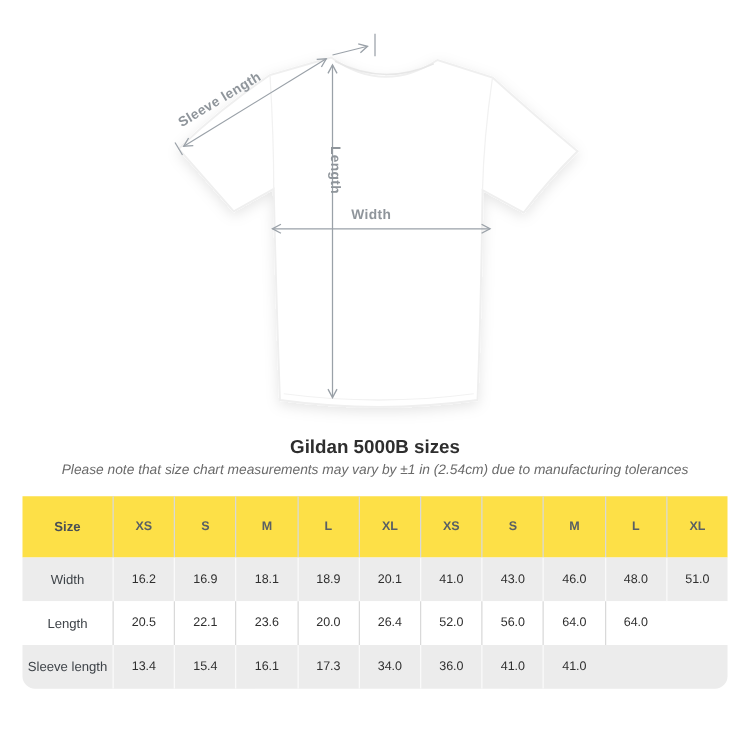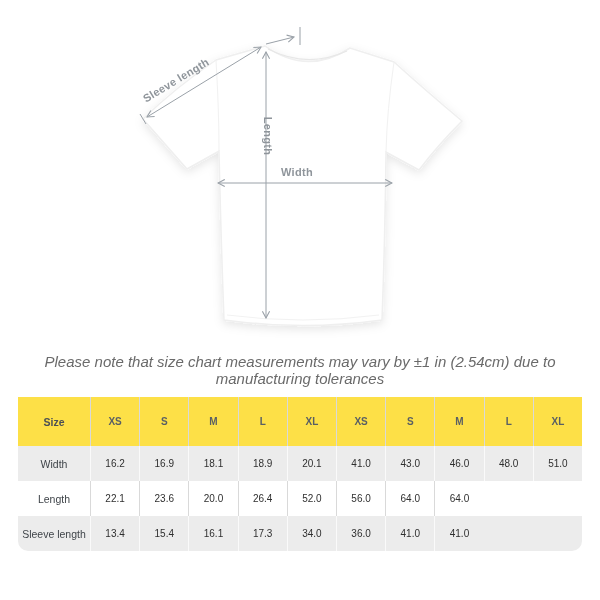--- a/index.html
+++ b/index.html
@@ -18,21 +18,21 @@
     font-size:11px;font-weight:600;color:#8f959b;letter-spacing:.3px;
     white-space:nowrap;transform:translate(-50%,-50%);
   }
   .lbl-sleeve{left:176px;top:80px;transform:translate(-50%,-50%) rotate(-31deg);}
   .lbl-length{left:268px;top:136px;transform:translate(-50%,-50%) rotate(90deg);}
   .lbl-width{left:297px;top:172px;}
 
   
   .caption{text-align:center;padding-top:4px;}
   .caption h1{margin:0;font-size:15px;font-weight:bold;color:#2e2e2e;}
-  .caption p{margin:4px 0 0 0;font-size:15px;font-style:italic;color:#6a6a6a;}
+  .caption p{margin:4px 0 0 0;font-size:11px;font-style:italic;color:#6a6a6a;}
 
   
   .size-table{
     position:absolute;left:18px;top:397px;width:564px;
     border-radius:10px;
   }
   .unit-band{
     position:relative;height:46px;background:#e9e9e9;
     border-radius:10px 10px 0 0;
   }
@@ -114,20 +114,21 @@
         <line x1="218" y1="183" x2="392" y2="183" marker-start="url(#arrow)" marker-end="url(#arrow)"></line>
       </g>
     </svg>
 
     <span class="dim-label lbl-sleeve">Sleeve length</span>
     <span class="dim-label lbl-length">Length</span>
     <span class="dim-label lbl-width">Width</span>
   </div>
 
   <div class="caption">
+    <h1>Gildan 5000B sizes</h1>
     <p>Please note that size chart measurements may vary by ±1 in (2.54cm) due to manufacturing tolerances</p>
   </div>
 
   <div class="size-table">
 
 
     <div class="trow row-head">
       <div class="cell size-cell">Size</div>
       <div class="cell head-cell">XS</div>
       <div class="cell head-cell">S</div>
@@ -150,20 +151,21 @@
       <div class="cell value-cell">20.1</div>
       <div class="cell value-cell">41.0</div>
       <div class="cell value-cell">43.0</div>
       <div class="cell value-cell">46.0</div>
       <div class="cell value-cell">48.0</div>
       <div class="cell value-cell">51.0</div>
     </div>
 
     <div class="trow row-data row-white">
       <div class="cell label-cell">Length</div>
+      <div class="cell value-cell">20.5</div>
       <div class="cell value-cell">22.1</div>
       <div class="cell value-cell">23.6</div>
       <div class="cell value-cell">20.0</div>
       <div class="cell value-cell">26.4</div>
       <div class="cell value-cell">52.0</div>
       <div class="cell value-cell">56.0</div>
       <div class="cell value-cell">64.0</div>
       <div class="cell value-cell">64.0</div>
     </div>
 

